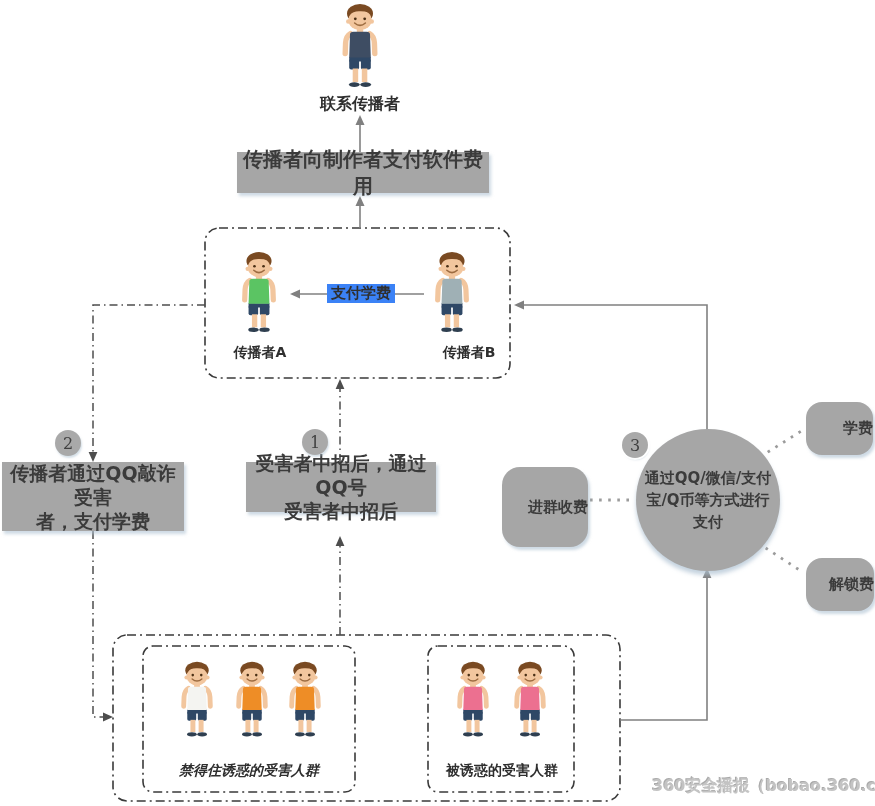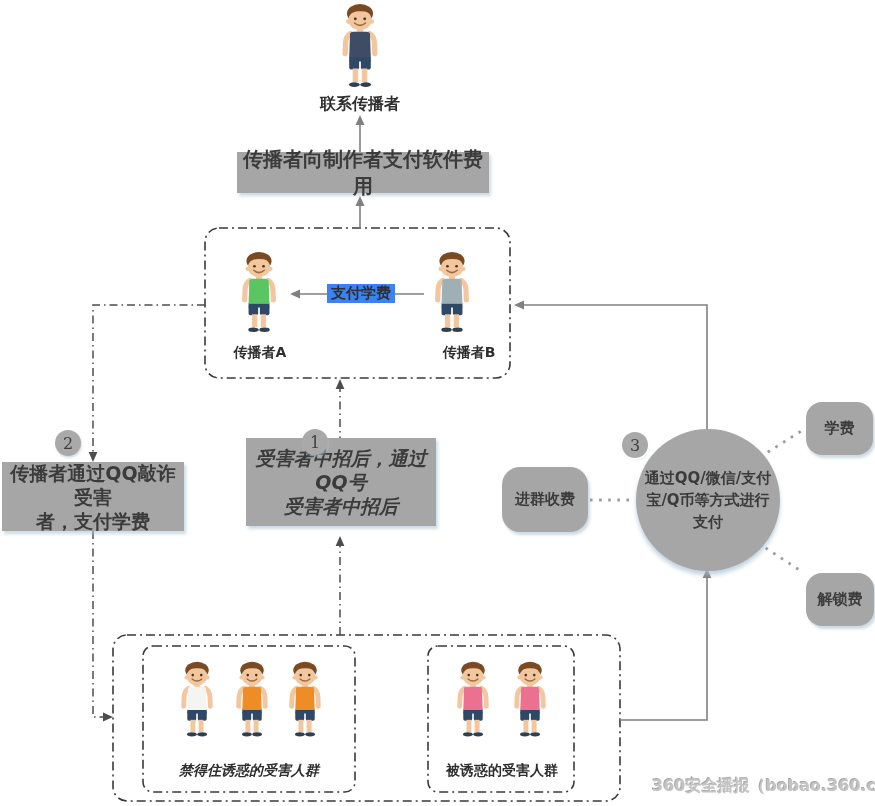--- a/index.html
+++ b/index.html
@@ -11,29 +11,29 @@
   .person{position:absolute;z-index:3;}
   .gray-box{
     position:absolute;z-index:2;background:var(--box_gray,#a6a6a6);
     box-shadow:2px 3px 3px rgba(173,193,210,.6);
     display:flex;flex-direction:column;align-items:center;justify-content:center;
     font-weight:bold;color:var(--text_dark,#3b3b3b);text-align:center;
   }
   .fee-box{left:237px;top:152px;width:252px;height:41px;font-size:20px;align-items:center;}
   .step-box{font-size:19px;line-height:24px;}
   .step2-box{left:2px;top:462px;width:182px;height:69px;}
-  .step1-box{left:246px;top:438px;width:190px;height:88px;font-style:italic;}
+  .step1-box{left:246px;top:462px;width:190px;height:50px;}
   .pay-circle{
     left:636px;top:429px;width:144px;height:142px;border-radius:50%;
     font-size:15px;line-height:22px;box-shadow:0 4px 4px rgba(173,193,210,.7);
   }
-  .bubble{border-radius:18px;font-size:15px;}
-  .bubble-group{left:502px;top:467px;width:86px;height:65px;}
+  .bubble{border-radius:18px;font-size:15px;align-items:flex-end;}
+  .bubble-group{left:502px;top:467px;width:86px;height:80px;}
   .bubble-tuition{left:806px;top:402px;width:67px;height:53px;border-radius:16px;}
-  .bubble-unlock{left:806px;top:558px;width:68px;height:53px;border-radius:16px;margin-top:15px;}
+  .bubble-unlock{left:806px;top:558px;width:68px;height:53px;border-radius:16px;}
   .badge{
     position:absolute;z-index:4;width:26px;height:26px;border-radius:50%;
     background:var(--badge_gray,#a9a9a9);color:#3f3f3f;
     font-family:"DejaVu Serif","Liberation Serif",serif;font-size:16px;
     display:flex;align-items:center;justify-content:center;
     box-shadow:1px 2px 2px rgba(173,193,210,.5);
   }
   .badge3{box-shadow:0 0 0 2px rgba(255,255,255,.95),1px 2px 2px rgba(173,193,210,.5);}
   .fig-label{
     position:absolute;z-index:3;font-weight:bold;font-size:14px;color:#2f2f2f;

